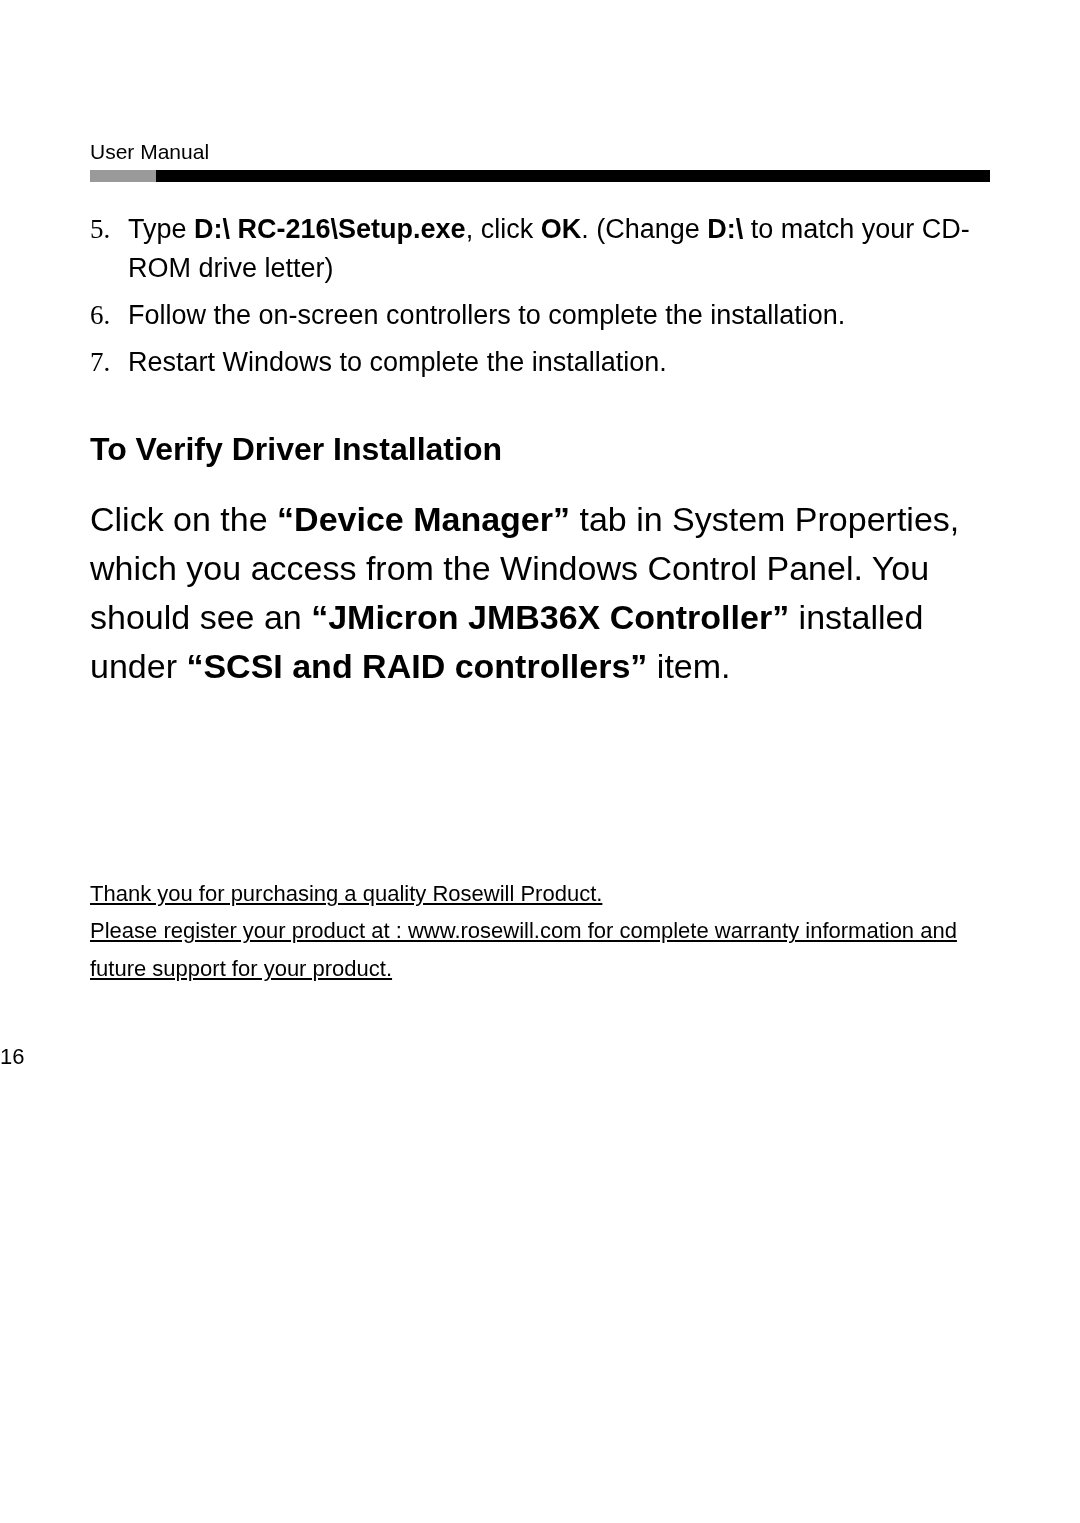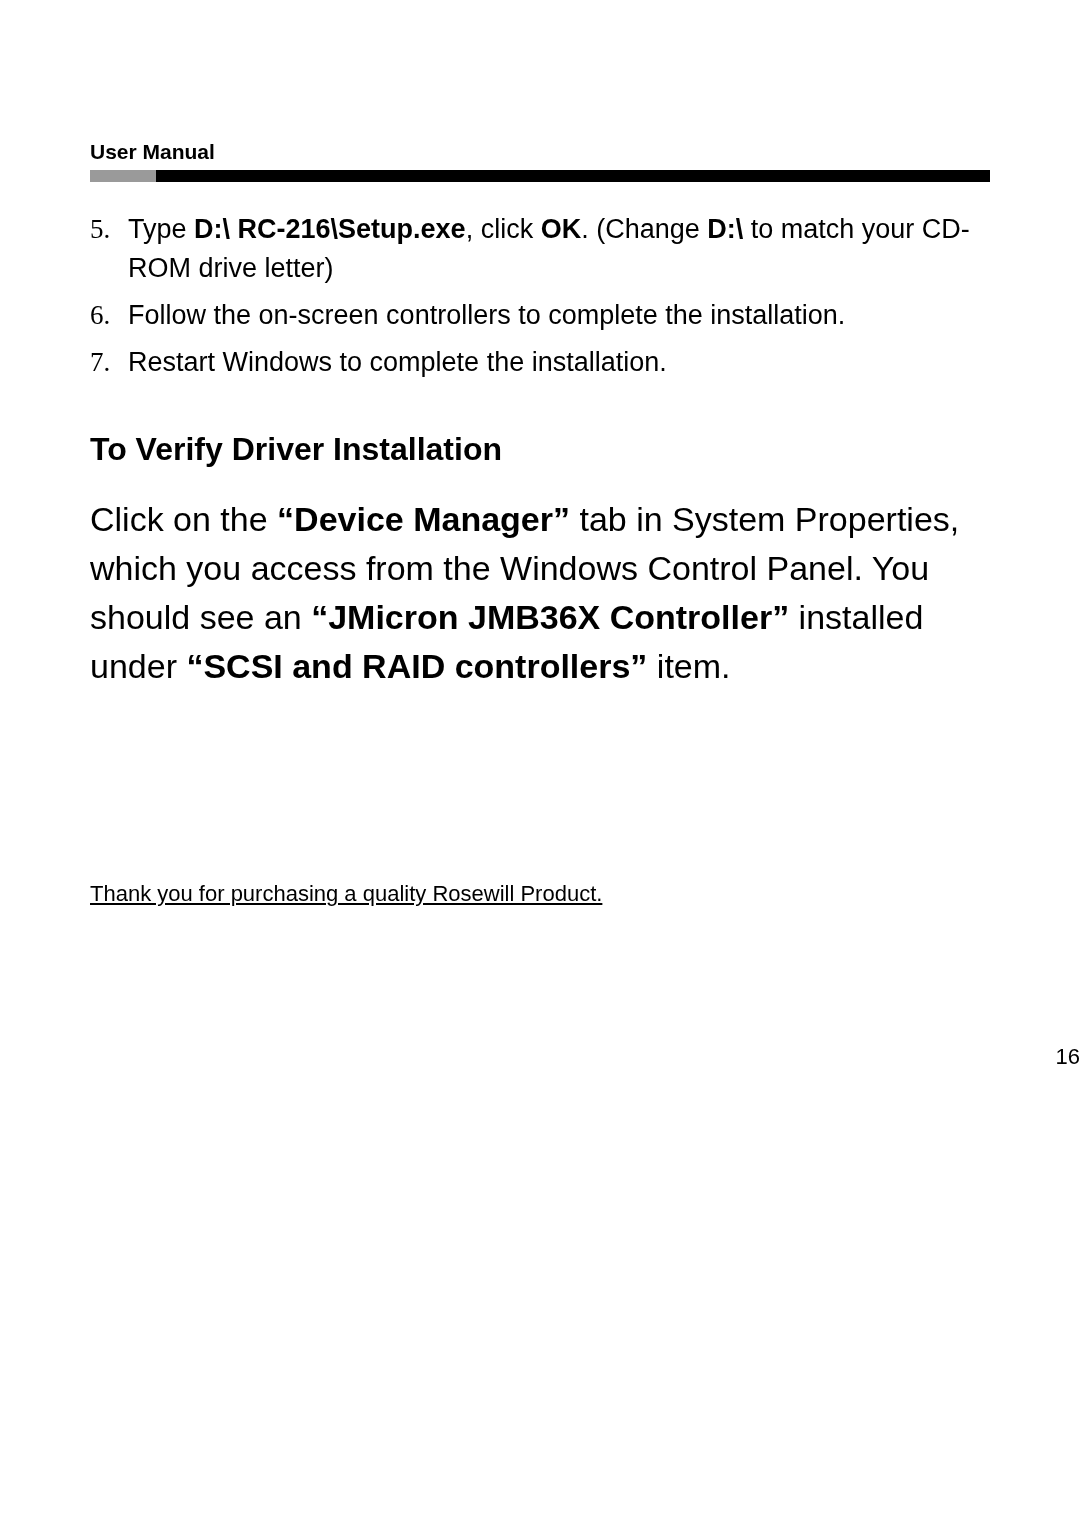--- a/index.html
+++ b/index.html
@@ -25,21 +25,21 @@
     .header-left {
       font-size: 21px;
       font-weight: bold;
       color: #9a9a9a;
     }
     .header-left .model {
       color: #000;
     }
     .header-right {
       font-size: 21px;
-      font-weight: bold;
+      font-weight: normal;
       color: #000;
     }
     .rule-row {
       display: flex;
       height: 12px;
       margin-bottom: 28px;
     }
     .rule-gray {
       width: 66px;
       background: #9a9a9a;
@@ -83,21 +83,21 @@
       right: 90px;
       top: 875px;
       font-size: 22px;
       line-height: 1.7;
       text-decoration: underline;
     }
     .page-number {
       position: absolute;
       left: 0;
       right: 0;
-      text-align: right;
+      text-align: left;
       top: 1044px;
       font-size: 22px;
     }
   </style>
 </head>
 <body>
 
 <div class="header-row">
   <div class="header-right">User Manual</div>
 </div>
@@ -120,15 +120,16 @@
       <div class="list-body"><span>Restart Windows to complete the installation.</span></div>
     </div>
   </div>
 
 <div class="section-heading">To Verify Driver Installation</div>
 
 <div class="para" id="verify-para"><span>Click on the </span><span class="bold">“Device Manager”</span><span> tab in System Properties, which you access from the Windows Control Panel. You should see an </span><span class="bold">“JMicron JMB36X Controller”</span><span> installed under </span><span class="bold">“SCSI and RAID controllers”</span><span> item.</span></div>
 
 <div class="footer-block">
   <div>Thank you for purchasing a quality Rosewill Product.</div>
+  <div>Please register your product at : www.rosewill.com for complete warranty information and future support for your product.</div>
 </div>
 
 <div class="page-number">16</div>
 
 </body></html>

